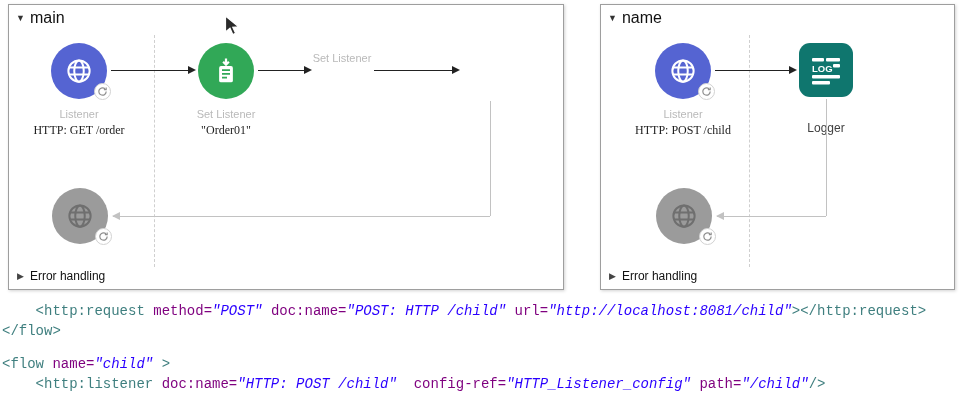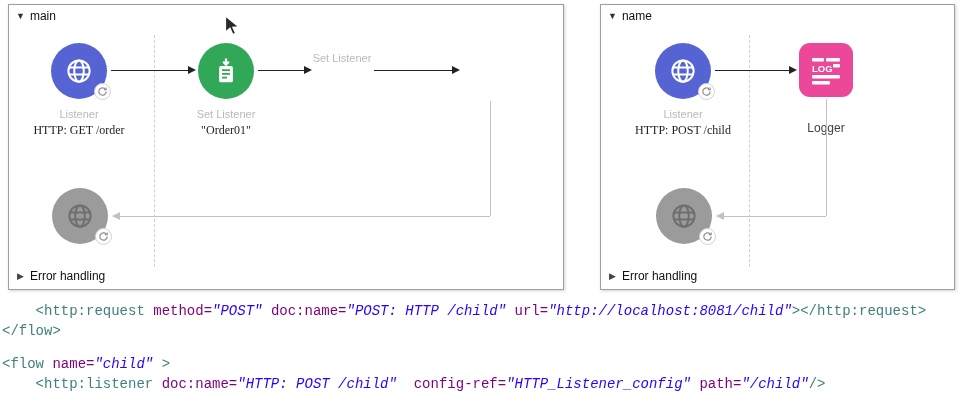--- a/index.html
+++ b/index.html
@@ -3,21 +3,21 @@
 <meta charset="utf-8">
 <style>
   * { margin:0; padding:0; box-sizing:border-box; }
   html,body { background:#fff; }
   body { font-family:"Liberation Sans","DejaVu Sans",sans-serif; }
   #canvas { position:relative; width:959px; height:407px; background:#fff; overflow:hidden; }
 
   .flow { position:absolute; background:#fff; border:1px solid #9e9e9e; box-shadow:1px 1px 3px rgba(0,0,0,0.18); }
   .flow-header { position:absolute; left:7px; top:4px; display:flex; align-items:center; gap:5px; }
   .tri { font-size:9px; color:#333; line-height:1; }
-  .flow-title { font-size:12px; color:#111; }
+  .flow-title { font-size:16px; color:#111; }
 
   .sep { position:absolute; width:0; border-left:1px dashed #cfcfcf; }
 
   .node { position:absolute; width:120px; text-align:center; }
   .iconwrap { position:relative; width:58px; margin:0 auto; }
   .icon { width:56px; height:56px; border-radius:50%; display:flex; flex-direction:column;
           align-items:center; justify-content:center; margin:0 auto; }
   .icon.square { width:54px; height:54px; border-radius:11px; }
   .badge { position:absolute; right:-3px; bottom:-1px; width:17px; height:17px; border-radius:50%;
            background:#fff; border:1px solid #d2d2d2; display:flex; align-items:center; justify-content:center; }
@@ -159,21 +159,21 @@
         </div>
       </div>
       <div class="lbl-top">Listener</div>
       <div class="lbl-bottom">HTTP: POST /child</div>
     </div>
 
     <div class="arrow" style="left:114px;top:65px;width:80px;"></div>
 
     <div class="node" style="left:165px;top:38px;">
       <div class="iconwrap">
-        <div class="icon square" style="background-color: #ec4899;">
+        <div class="icon square" style="background-color: #0f766e;">
           <svg width="34" height="34" viewBox="0 0 34 34">
             <g fill="#fff">
               <rect x="3" y="5" width="12" height="3.6" rx="1"></rect>
               <rect x="17" y="5" width="14" height="3.6" rx="1"></rect>
               <rect x="24" y="11" width="7" height="3.6" rx="1"></rect>
               <rect x="3" y="22" width="28" height="3.6" rx="1"></rect>
               <rect x="3" y="28" width="18" height="3.6" rx="1"></rect>
             </g>
             <text x="3" y="18.5" fill="#fff" font-size="9.5" font-weight="bold" font-family="Liberation Sans, sans-serif">LOG</text>
           </svg>

